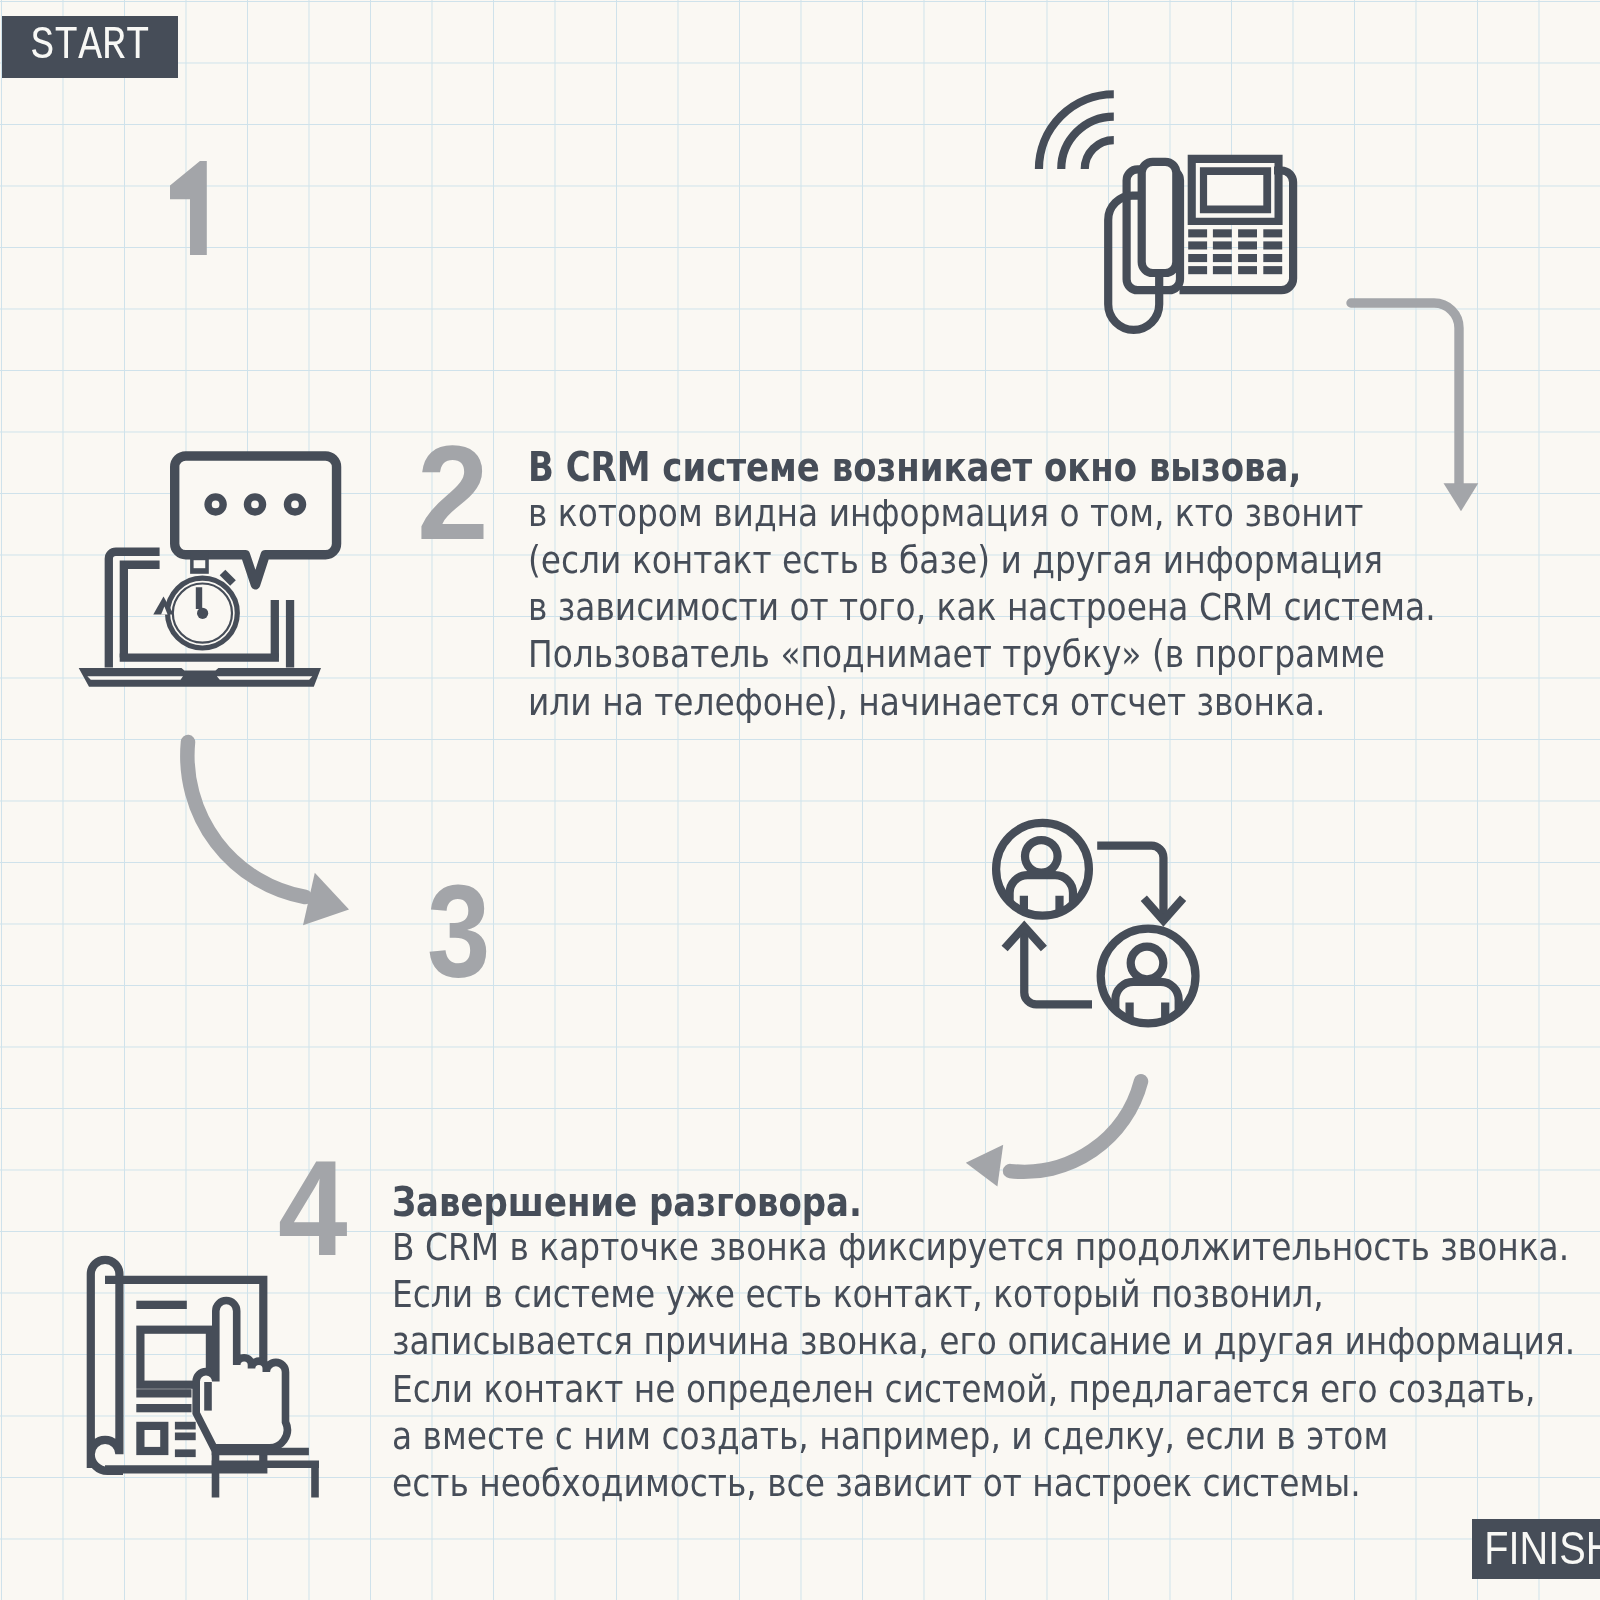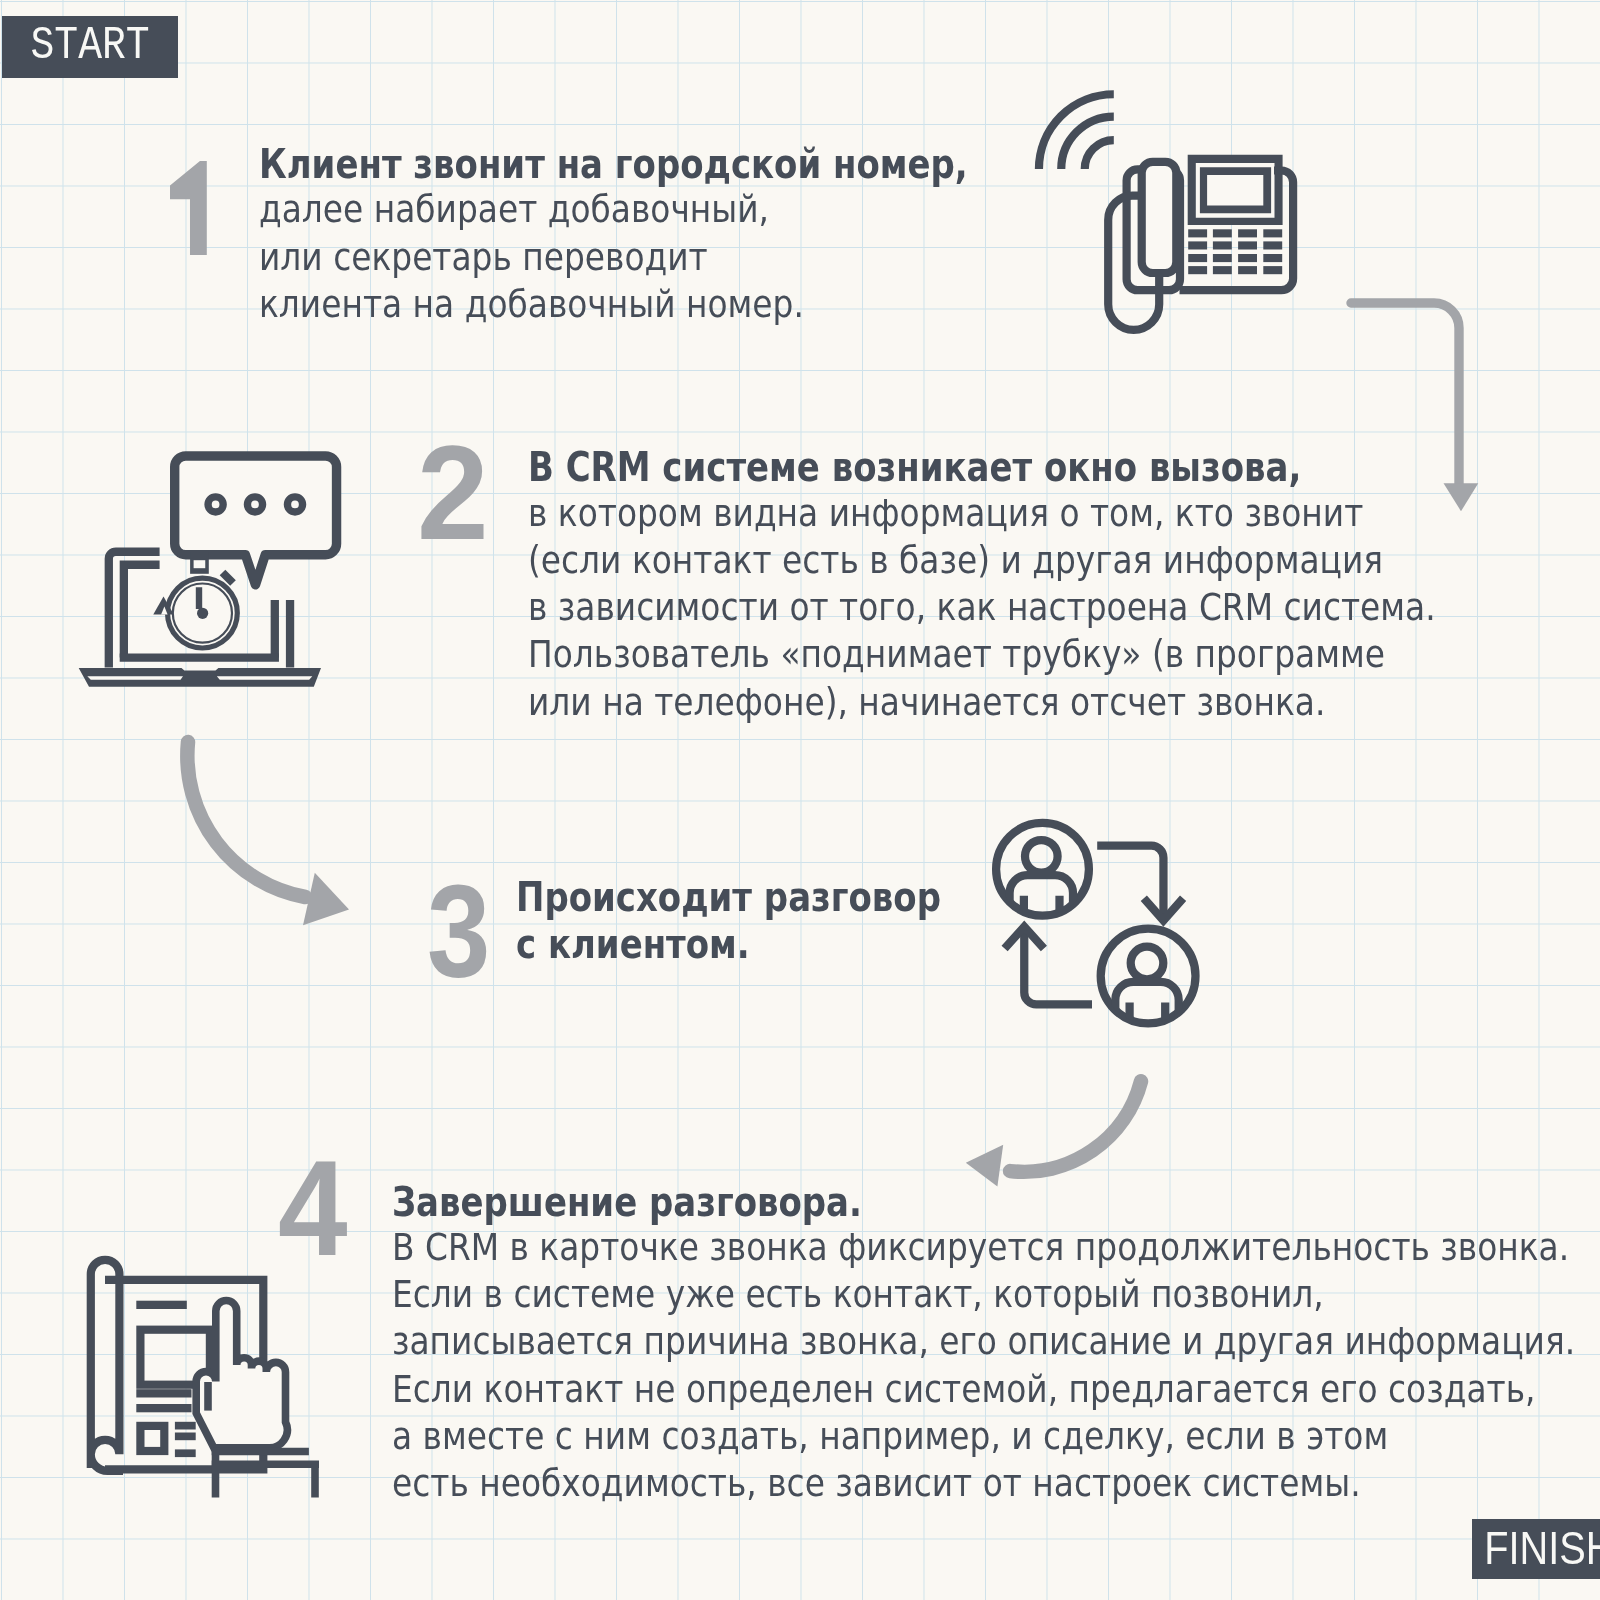--- a/index.html
+++ b/index.html
@@ -93,26 +93,20 @@
 
       <rect fill="#faf8f3" x="96.6" y="84.4" width="53.4" height="120.8" rx="11"></rect>
       <path d="M129.2 190 V219.3 A25.5 25.5 0 0 1 78.2 219.3 V134.9 A24.3 24.3 0 0 1 102.5 110.6 H120"></path>
       <rect fill="#faf8f3" x="111.7" y="76.8" width="34.6" height="111.2" rx="11"></rect>
     </g>
   </svg>
 
   <svg class="numsvg" id="n1" style="left:169.6px;top:160.8px;width:36.8px;height:93.9px;" viewBox="0 0 39.2 100">
     <path fill="#a3a5a9" d="M31.9 0 H39.2 V100 H21.3 V40.8 H0 V26 Z"></path>
   </svg>
-  <div class="txt" id="t1" style="left:258.9px;top:139px;">
-    <span class="l b">Клиент звонит на городской номер,</span>
-    <span class="l">далее набирает добавочный,</span>
-    <span class="l">или секретарь переводит</span>
-    <span class="l">клиента на добавочный номер.</span>
-  </div>
 
   <svg class="icon" style="left:70px;top:440px;width:290px;height:260px;" viewBox="0 0 290 260">
 
     <g fill="none" stroke="#464d58" stroke-width="8.3" stroke-linejoin="miter" stroke-linecap="butt">
       <path d="M38.8 227.5 V118.75 A7 7 0 0 1 45.8 111.75 H89.6"></path>
       <path d="M220.05 227.5 V160"></path>
       <path d="M53.85 217.55 V124.75 H89.6"></path>
       <path d="M204.8 217.55 V160"></path>
       <path d="M49.7 217.55 H208.95"></path>
     </g>
@@ -177,24 +171,20 @@
 
       <path d="M112.2 35.7 H166.45 A12 12 0 0 1 178.45 47.7 V110.6"></path>
       <path stroke-linecap="butt" d="M158.8 88.3 L178.45 110.6 L198.1 88.3"></path>
 
       <path d="M107 194.4 H51.25 A12 12 0 0 1 39.25 182.4 V116.7"></path>
       <path stroke-linecap="butt" d="M19.6 138.5 L39.25 116.7 L58.9 138.5"></path>
     </g>
   </svg>
 
   <div class="num" id="n3" style="left:427.3px;top:865.3px;font-size:132.4px;transform:scaleX(.859);">3</div>
-  <div class="txt" id="t3" style="left:515.9px;top:871.8px;">
-    <span class="l b">Происходит разговор</span>
-    <span class="l b">с клиентом.</span>
-  </div>
 
   <svg class="icon" style="left:80px;top:1255px;width:250px;height:250px;" viewBox="0 0 250 250">
     <g fill="none" stroke="#464d58" stroke-width="8.2" stroke-linejoin="miter" stroke-linecap="butt">
 
       <path d="M10.8 213 V19.1 A14.3 14.3 0 0 1 39.4 19.1 V199.2 A14.3 14.3 0 0 0 10.8 199.2 A16.7 16.7 0 0 0 27.5 215.9 H43"></path>
 
       <path d="M25 24.8 H183.3 V108 M183.3 150 V214.4 H25"></path>
 
       <rect x="60.4" y="74.7" width="69.5" height="55"></rect>
 

